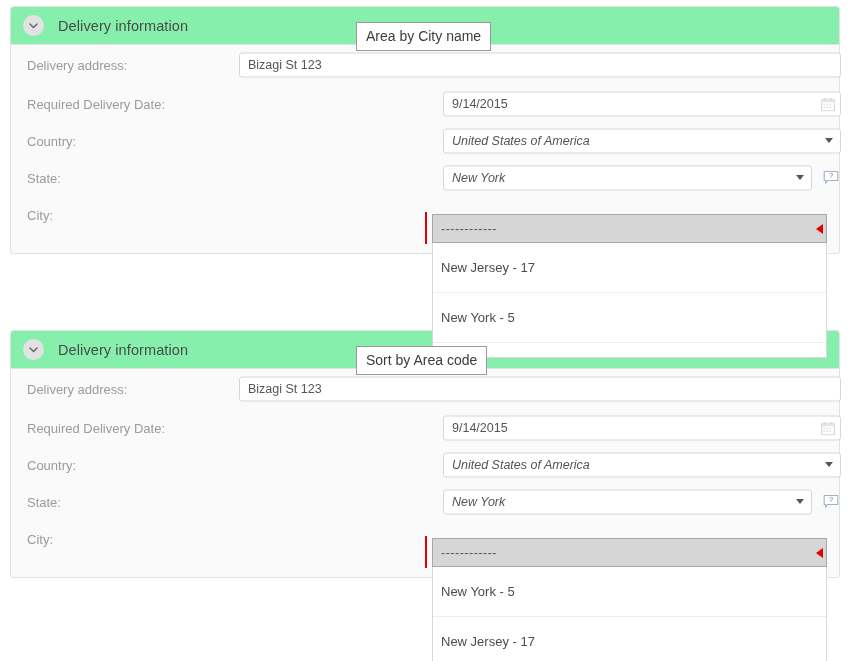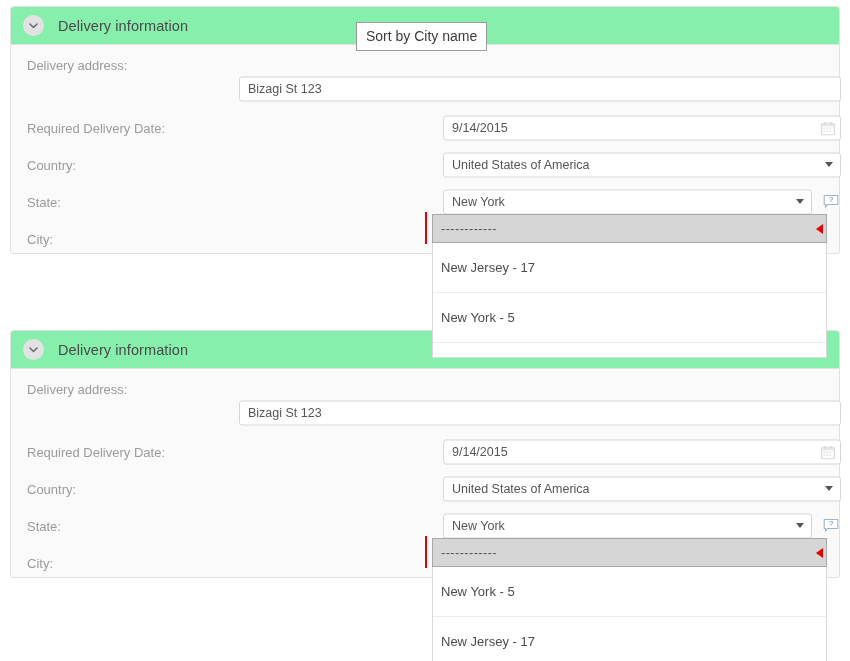--- a/index.html
+++ b/index.html
@@ -109,21 +109,20 @@
     border: 1px solid #d6d6d6;
     border-radius: 3px;
     background: #ffffff;
     font-size: 12.5px;
     color: #555555;
     padding: 0 8px;
     line-height: 23px;
     box-sizing: border-box;
     white-space: nowrap;
     overflow: hidden;
-    margin-top: 24px;
   }
 
   .date-input { position: relative; padding-right: 34px; }
   .cal-icon {
     position: absolute;
     right: 5px;
     top: 50%;
     transform: translateY(-50%);
     width: 14px; height: 14px;
     opacity: 0.85;
@@ -136,20 +135,21 @@
     background: #ffffff;
     font-size: 12.5px;
     color: #555555;
     padding: 0 22px 4px 8px;
     line-height: 23px;
     box-sizing: border-box;
     position: relative;
     white-space: nowrap;
     overflow: hidden;
     cursor: pointer;
+    font-style: italic;
   }
   .select-caret {
     position: absolute;
     right: 7px;
     top: 50%;
     transform: translateY(-50%);
     width: 0; height: 0;
     border-left: 4px solid transparent;
     border-right: 4px solid transparent;
     border-top: 5px solid #555555;
@@ -303,21 +303,21 @@
       <span>------------</span>
       <span class="combo-arrow"></span>
     </div>
     <div class="combo-list">
       <div class="combo-option">New Jersey - 17</div>
       <div class="combo-option">New York - 5</div>
       <div class="combo-pad"></div>
     </div>
   </div>
 
-  <div class="sort-label" style="top:22px; left:356px;">Sort by City name</div>
+  <div class="sort-label" style="top:22px; left:356px;">Area by City name</div>
 
   <div class="panel" style="top:330px; height:248px;">
     <div class="panel-header">
       <div class="collapse-toggle">
         <svg width="11" height="11" viewBox="0 0 11 11" aria-hidden="true">
           <path d="M2 4 L5.5 7.5 L9 4" fill="none" stroke="#6f6f6f" stroke-width="1.6" stroke-linecap="round" stroke-linejoin="round"></path>
         </svg>
       </div>
       <span class="panel-title">Delivery information</span>
     </div>
@@ -383,14 +383,15 @@
       <span>------------</span>
       <span class="combo-arrow"></span>
     </div>
     <div class="combo-list">
       <div class="combo-option">New York - 5</div>
       <div class="combo-option">New Jersey - 17</div>
       <div class="combo-pad"></div>
     </div>
   </div>
 
+  <div class="sort-label" style="top:346px; left:356px;">Sort by Area code</div>
 
 </div>
 
 </body></html>

